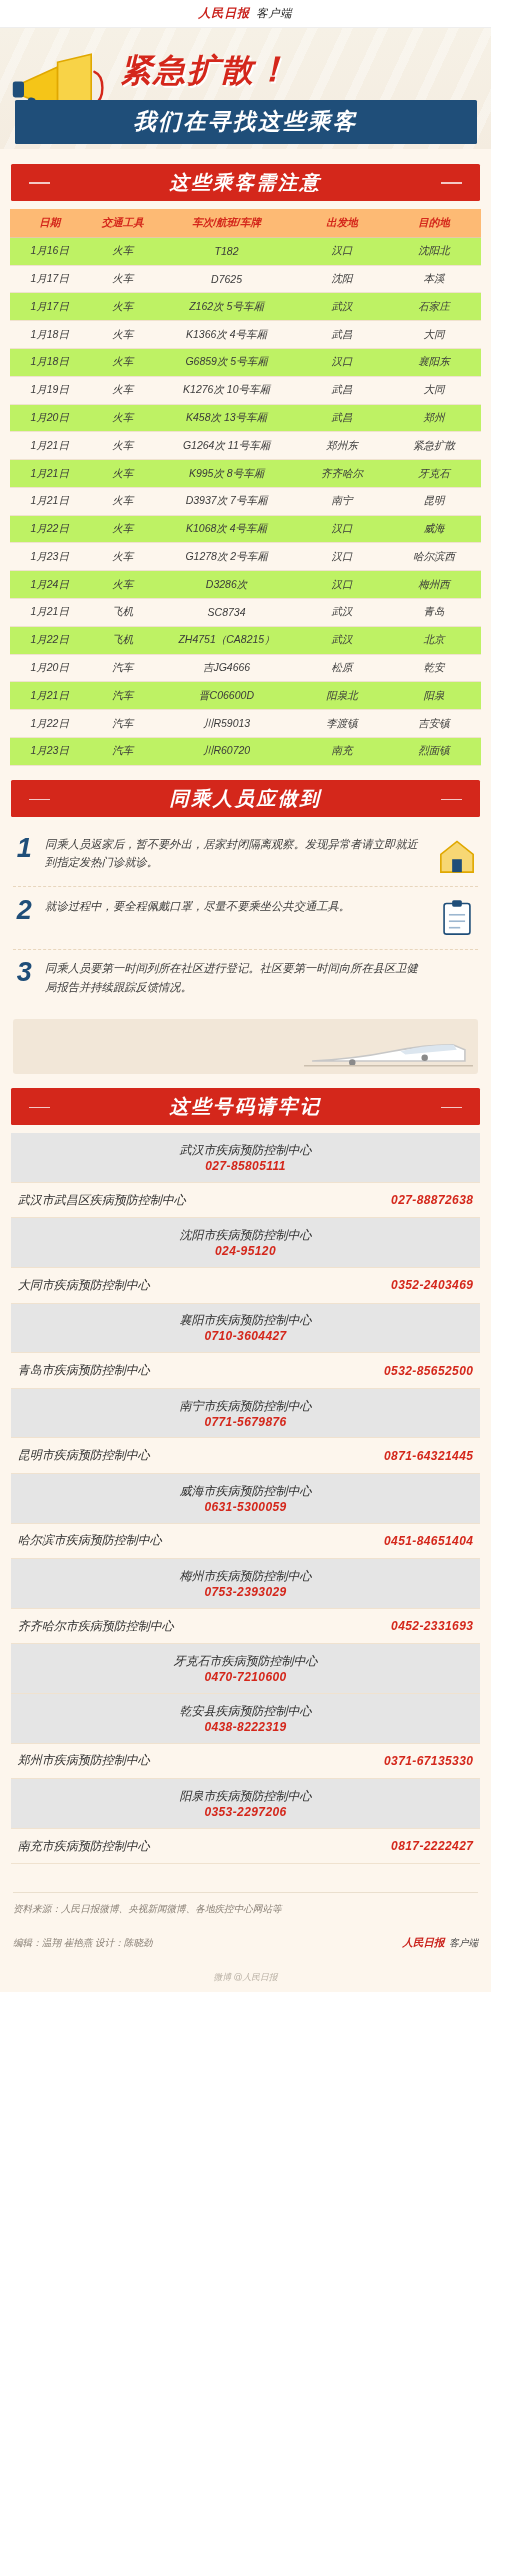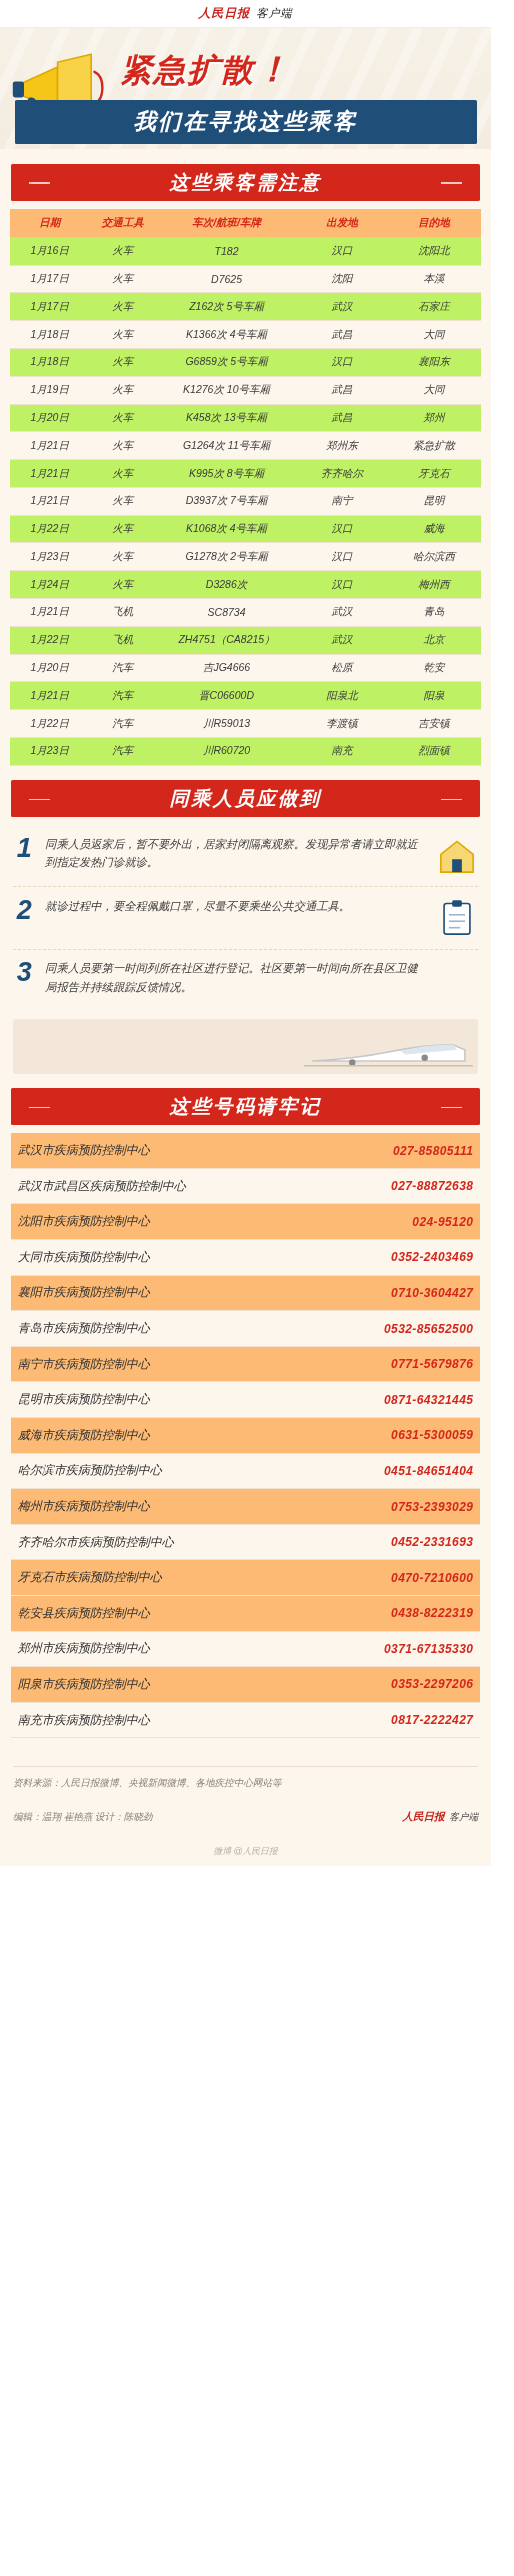--- a/index.html
+++ b/index.html
@@ -212,21 +212,21 @@
     position: relative;
   }
   .phone-row {
     display: flex;
     align-items: center;
     justify-content: space-between;
     padding: 8.8px 6.4px;
     border-bottom: 0.8px solid #f0e2cf;
     font-size: 12px;
   }
-  .phone-row.alt { background: #fdba74; }
+  .phone-row.alt { background: #e5e5e5; flex-direction: column; }
   .phone-row .name { color: #2f2f2f; }
   .phone-row .num { color: #d4271b; font-weight: bold; letter-spacing: 0.4px; }
 
   
   .source {
     margin: 28px 13px 0 13px;
     font-size: 9.6px;
     color: #8a8177;
     line-height: 1.7;
     border-top: 0.8px solid #eadfcd;

